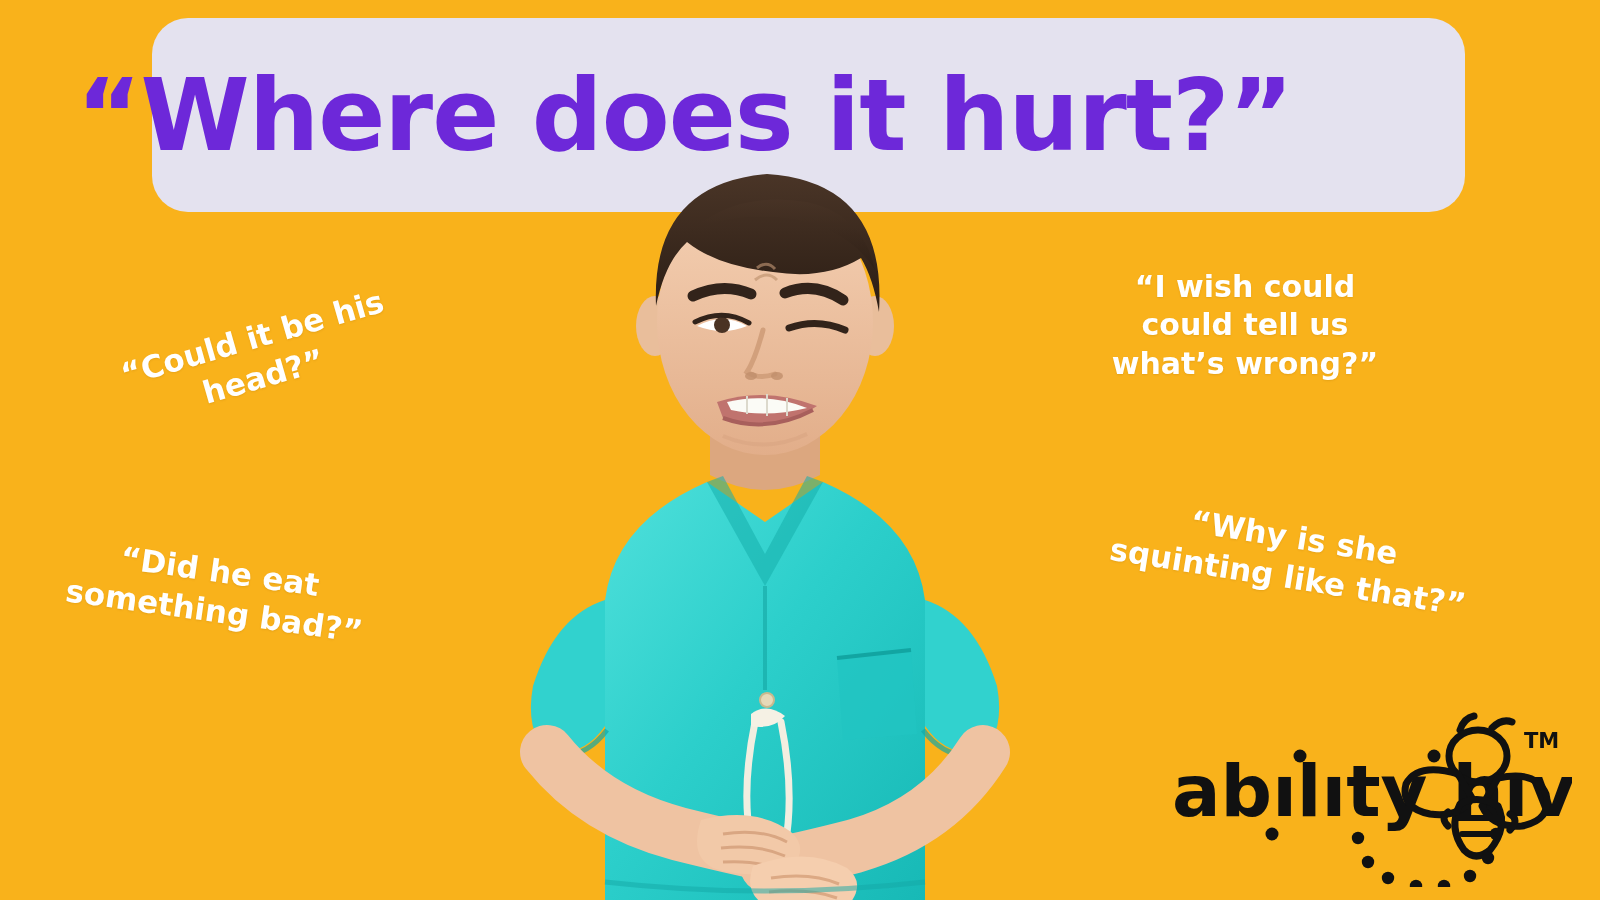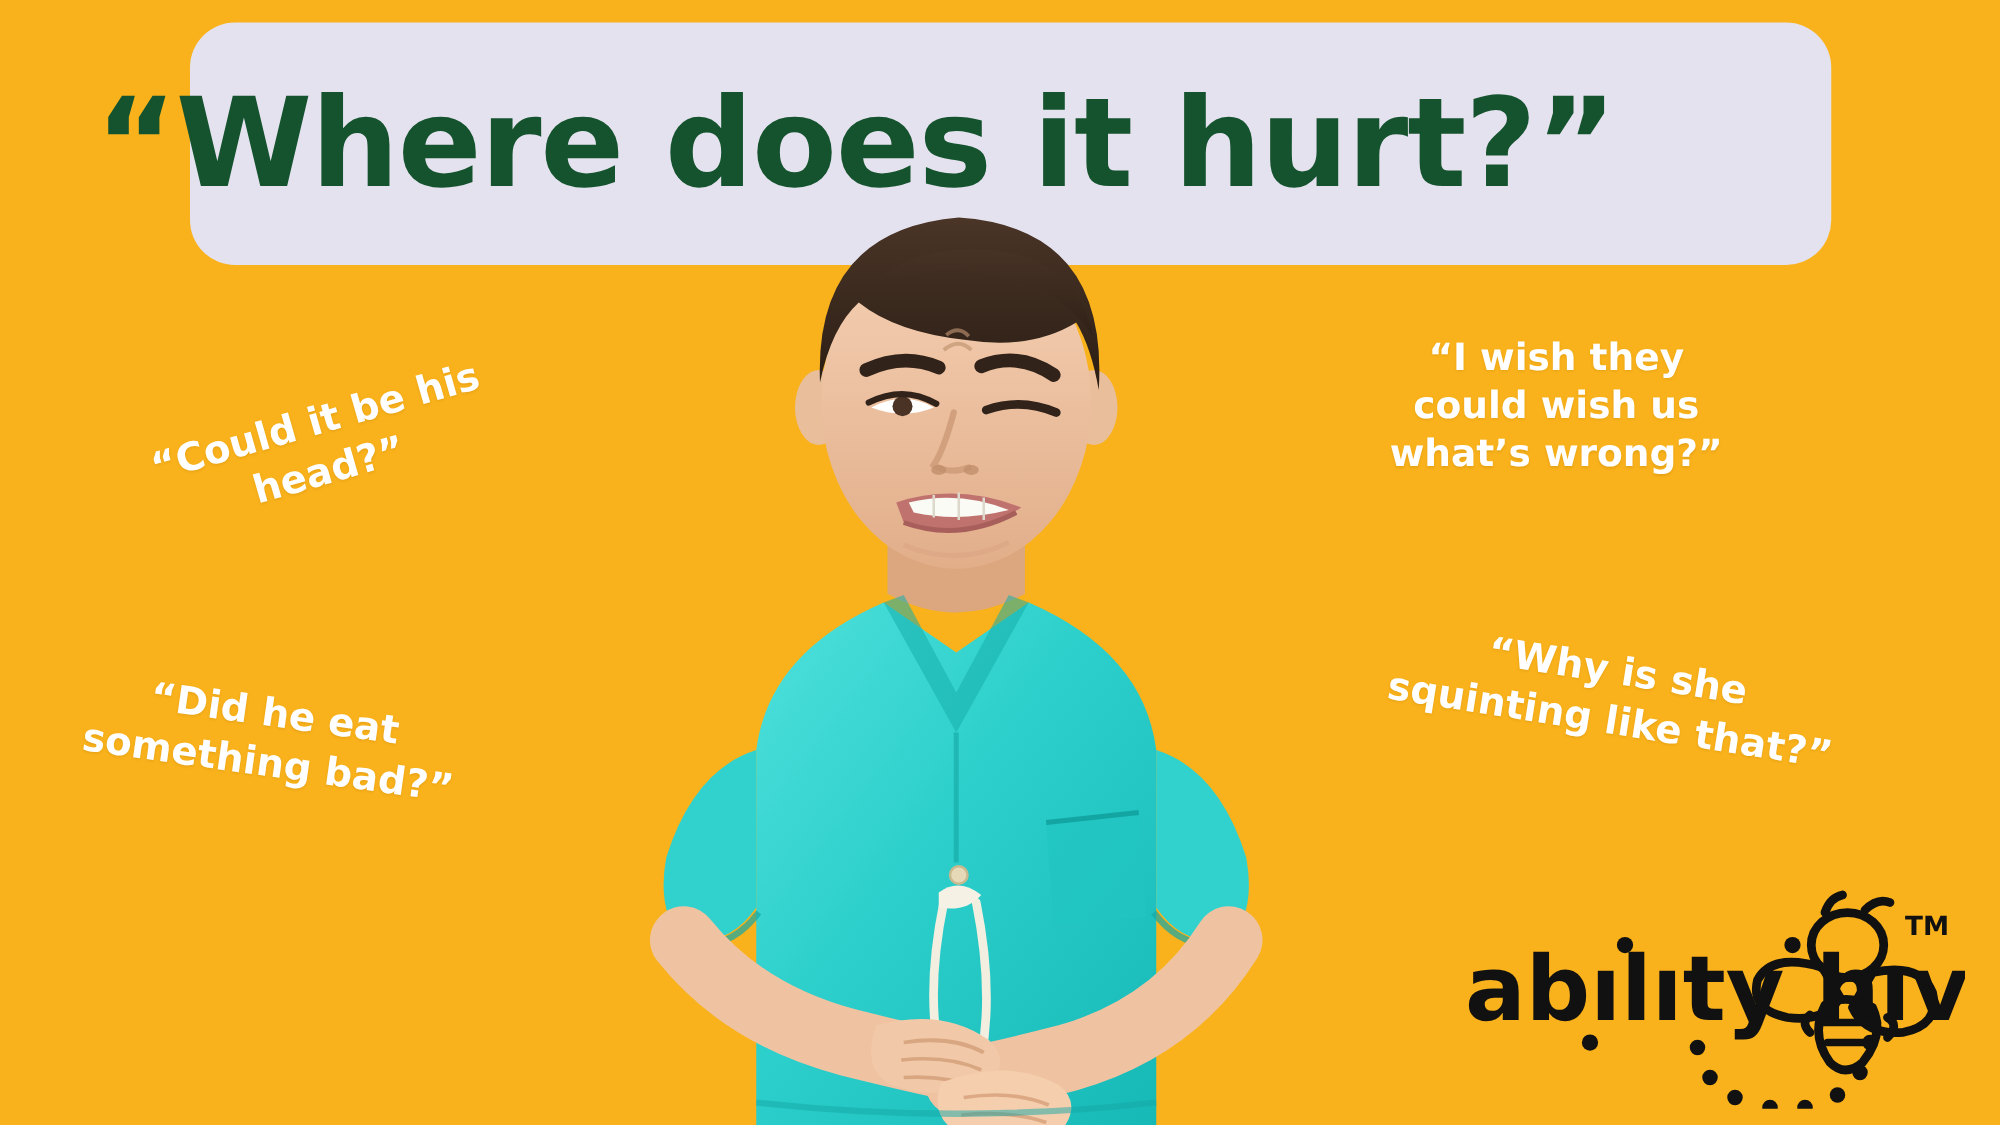--- a/index.html
+++ b/index.html
@@ -17,21 +17,21 @@
   
   .headline-banner{
     position:absolute;left:152px;top:18px;width:1313px;height:194px;
     background:#E4E2EF;border-radius:36px;
     z-index:2;
   }
   .headline-text{
     position:absolute;left:152px;top:18px;width:1065px;height:194px;
     display:flex;align-items:center;justify-content:center;
     z-index:3;
-    color:#14532d;
+    color:#6d28d9;
     font-size:99px;font-weight:bold;letter-spacing:-1px;
     line-height:1;white-space:nowrap;
     font-family:"DejaVu Sans","Liberation Sans",sans-serif;
     text-align:center;
   }
 
   
   .photo{
     position:absolute;left:455px;top:130px;width:620px;height:770px;
     z-index:4;
@@ -173,21 +173,21 @@
       </g>
 
       <path d="M150 752 Q310 770 470 752" stroke="#14A8A5" stroke-width="5" fill="none" opacity=".5"></path>
     </svg>
   </div>
 
   <div class="quote q-head">“Could it be his head?”</div>
 
   <div class="quote q-eat">“Did he eat something bad?”</div>
 
-  <div class="quote q-wish">“I wish they could wish us what’s wrong?”</div>
+  <div class="quote q-wish">“I wish could could tell us what’s wrong?”</div>
 
   <div class="quote q-squint">“Why is she squinting like that?”</div>
 
   <div class="logo">
     <svg viewBox="0 0 400 175" xmlns="http://www.w3.org/2000/svg">
 
       <text x="0" y="104" font-family="DejaVu Sans, Liberation Sans, sans-serif" font-size="72" font-weight="bold" fill="#111111">abılıty hıve</text>
 
       <circle cx="100" cy="122" r="6.5" fill="#111111"></circle>
       <circle cx="128" cy="44" r="6.5" fill="#111111"></circle>

